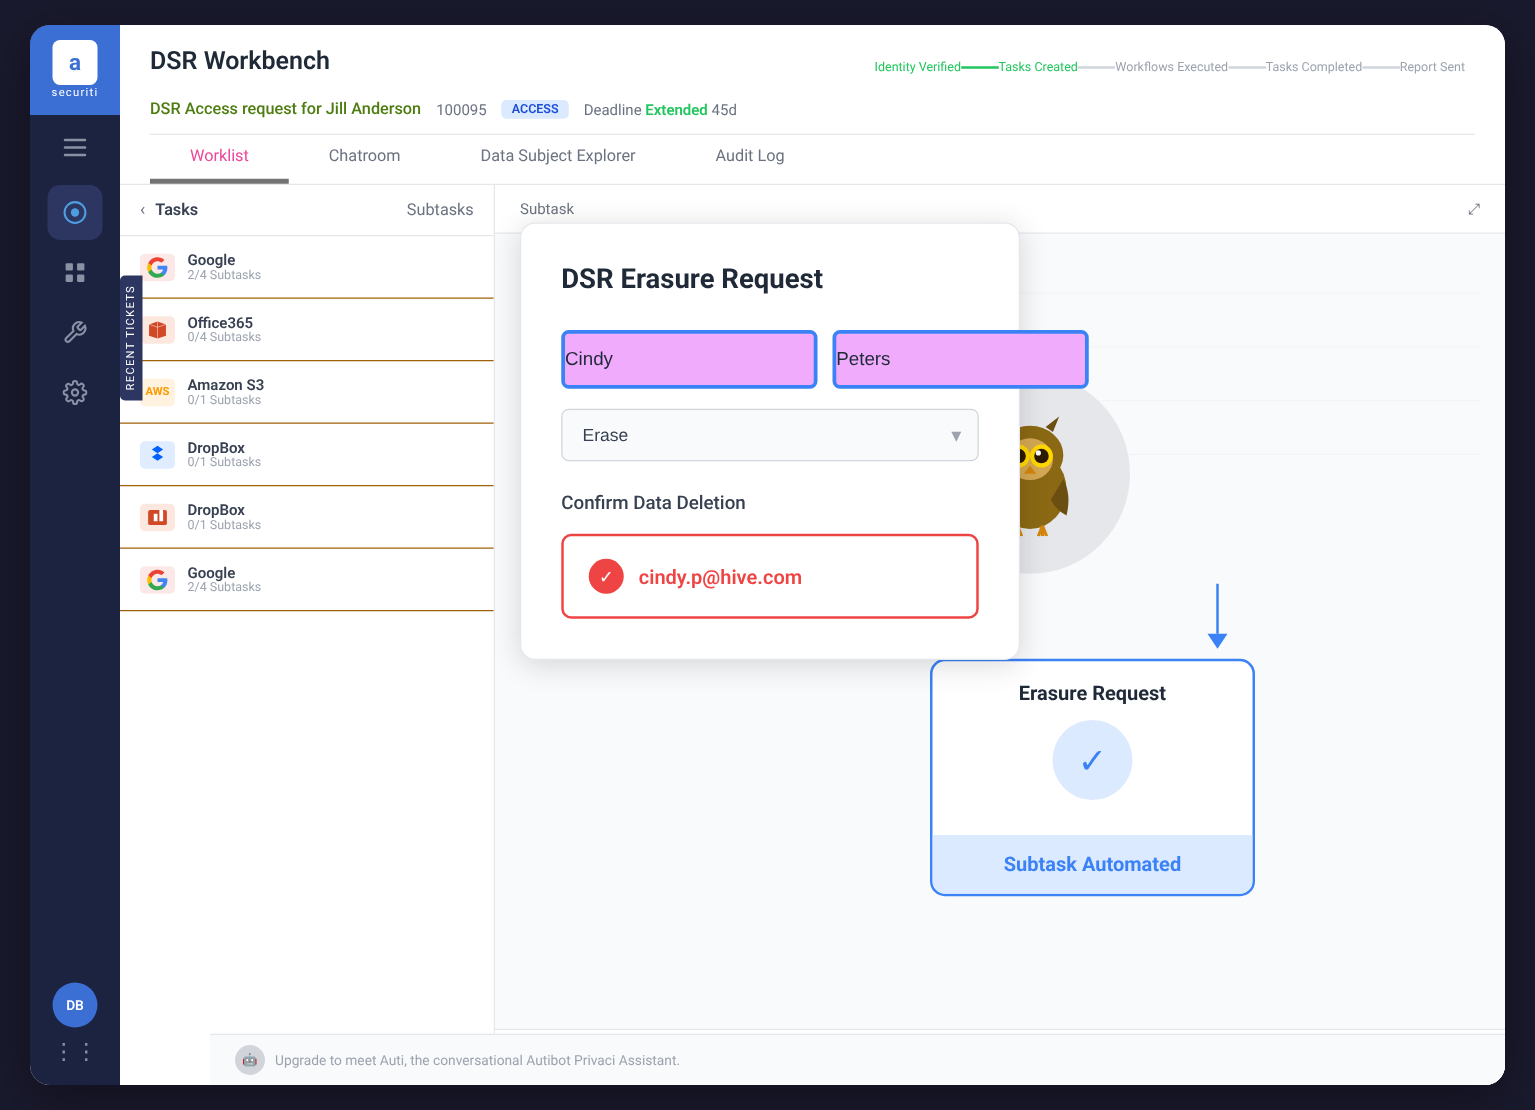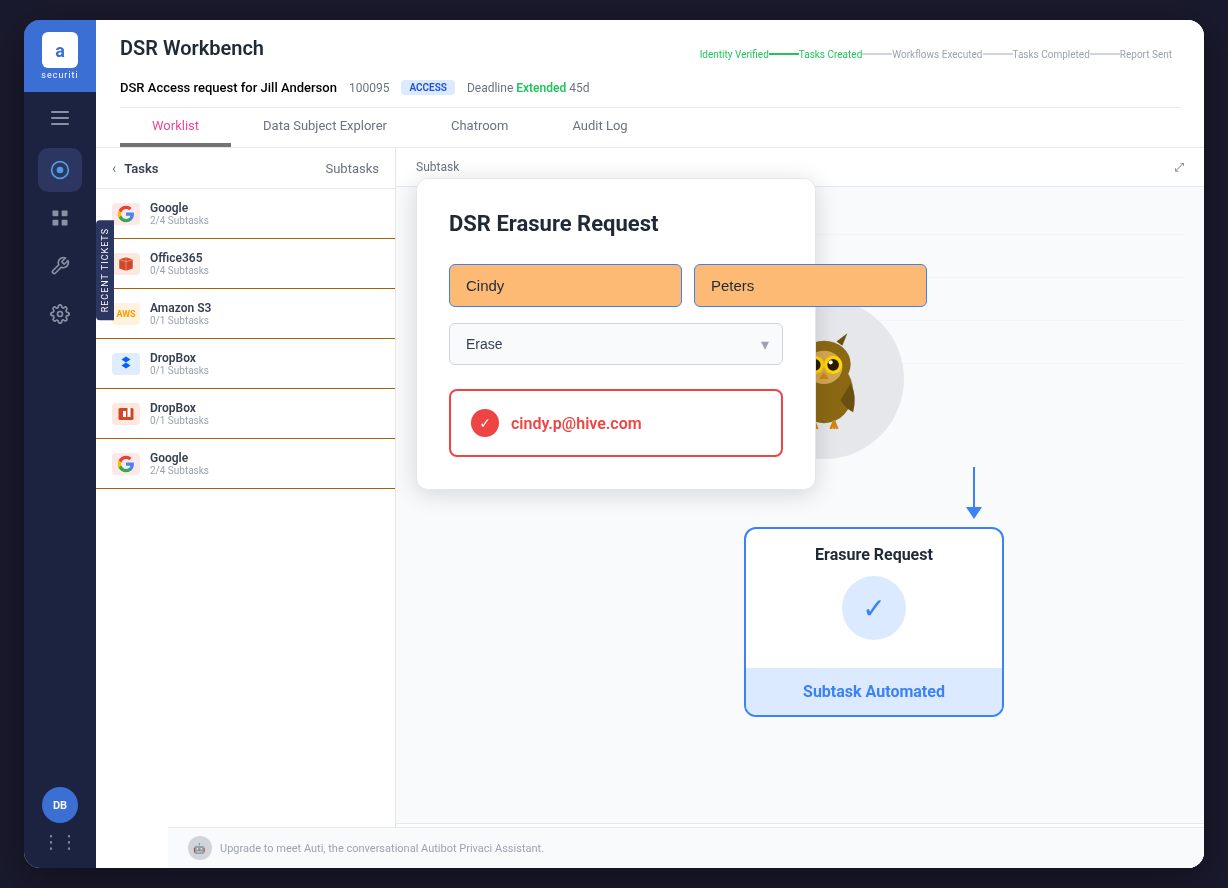--- a/index.html
+++ b/index.html
@@ -174,21 +174,21 @@
 
     
     .ticket-info-bar {
       display: flex;
       align-items: center;
       gap: 12px;
       flex-wrap: wrap;
     }
     .ticket-title {
       font-size: 13px;
-      color: #000000;
+      color: #4d7c0f;
       font-weight: 500;
     }
     .ticket-id {
       font-size: 12px;
       color: #6b7280;
     }
     .ticket-badge {
       background: #dbeafe;
       color: #1d4ed8;
       font-size: 10px;
@@ -341,26 +341,26 @@
       color: #1f2937;
       margin-bottom: 28px;
     }
     .name-fields {
       display: flex;
       gap: 12px;
       margin-bottom: 16px;
     }
     .name-field {
       flex: 1;
-      padding: 12px 16px;
-      border: 1px solid #3b82f6;
+      padding: 12px 0;
+      border: 3px solid #3b82f6;
       border-radius: 6px;
       font-size: 15px;
       color: #1f2937;
-      background: #fdba74;
+      background: #f0abfc;
     }
     .select-wrapper {
       position: relative;
       margin-bottom: 24px;
     }
     .select-wrapper select {
       width: 100%;
       padding: 12px 16px;
       border: 1px solid #d1d5db;
       border-radius: 6px;
@@ -663,22 +663,22 @@
         <span class="ticket-badge">ACCESS</span>
         <span class="deadline-text">
           <span>Deadline</span>
           <span class="extended-text">Extended</span>
           <span>45d</span>
         </span>
       </div>
 
       <div class="tab-nav">
         <div class="tab-item active">Worklist</div>
+        <div class="tab-item">Chatroom</div>
         <div class="tab-item">Data Subject Explorer</div>
-        <div class="tab-item">Chatroom</div>
         <div class="tab-item">Audit Log</div>
       </div>
     </div>
 
     <div class="content-body">
 
       <div class="task-panel">
         <div class="task-panel-header">
           <span class="back-btn">‹</span>
           <span class="task-panel-title">Tasks</span>
@@ -798,20 +798,21 @@
 
           <div class="select-wrapper">
             <select>
               <option>Erase</option>
               <option>Access</option>
               <option>Restrict</option>
             </select>
             <span class="select-chevron">▾</span>
           </div>
 
+          <div class="confirm-label">Confirm Data Deletion</div>
 
           <div class="email-confirm-box">
             <div class="email-check-icon">✓</div>
             <span class="email-text">cindy.p@hive.com</span>
           </div>
         </div>
 
         <div class="right-panel">
 
           <div class="owl-container">

